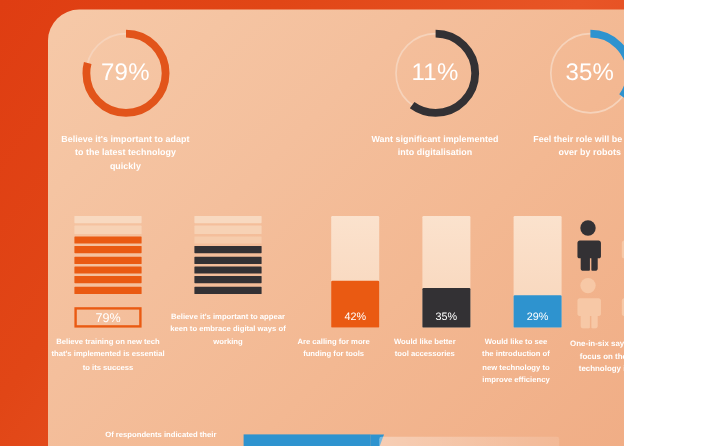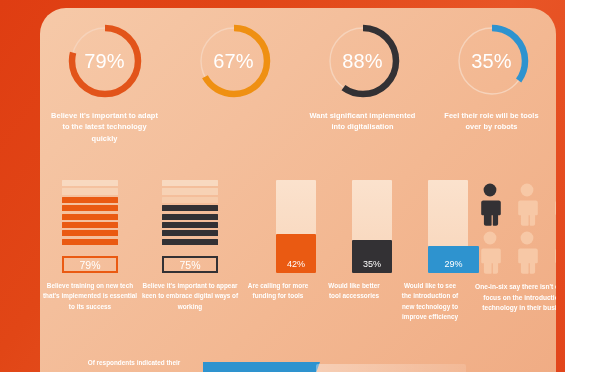--- a/index.html
+++ b/index.html
@@ -9,21 +9,21 @@
   }
   body {
     width: 596px;
     height: 372px;
     overflow: hidden;
     font-family: "Liberation Sans", sans-serif;
   }
 
   #infographic {
     position: relative;
-    width: 565px;
+    width: 520px;
     height: 372px;
     background: linear-gradient(100deg, #e8471c 0%, #e2461b 22%, #e55523 55%, #e8enabled 55%, #e24a1d 100%);
     overflow: hidden;
   }
   
   #infographic .frame-bg {
     position: absolute;
     inset: 0;
     background: linear-gradient(125deg, #df3d12 0%, #e14616 30%, #e85526 62%, #e2451b 100%);
   }
@@ -251,36 +251,29 @@
           <svg viewBox="0 0 78 78">
             <circle cx="39" cy="39" r="33" fill="none" stroke="#f6d3bb" stroke-width="1.4"></circle>
             <circle class="donut-arc" cx="39" cy="39" r="33" fill="none" stroke="#e2541a" stroke-width="6.5" stroke-linecap="butt" stroke-dasharray="163.80 43.54"></circle>
           </svg>
           <div class="donut-value">79%</div>
         </div>
         <div class="donut-caption">Believe it's important to adapt to the latest technology quickly</div>
       </div>
 
       <div class="donut-cell">
-        <div class="donut-wrap">
-          <svg viewBox="0 0 78 78">
-            <circle cx="39" cy="39" r="33" fill="none" stroke="#f6d3bb" stroke-width="1.4"></circle>
-            <circle class="donut-arc" cx="39" cy="39" r="33" fill="none" stroke="#ef9012" stroke-width="6.5" stroke-linecap="butt" stroke-dasharray="138.92 68.42"></circle>
-          </svg>
-          <div class="donut-value">67%</div>
-        </div>
       </div>
 
       <div class="donut-cell">
         <div class="donut-wrap">
           <svg viewBox="0 0 78 78">
             <circle cx="39" cy="39" r="33" fill="none" stroke="#f6d3bb" stroke-width="1.4"></circle>
             <circle class="donut-arc" cx="39" cy="39" r="33" fill="none" stroke="#333134" stroke-width="6.5" stroke-linecap="butt" stroke-dasharray="124.41 82.94"></circle>
           </svg>
-          <div class="donut-value">88%</div>
+          <div class="donut-value">11%</div>
         </div>
         <div class="donut-caption">Want significant implemented into digitalisation</div>
       </div>
 
       <div class="donut-cell">
         <div class="donut-wrap">
           <svg viewBox="0 0 78 78">
             <circle cx="39" cy="39" r="33" fill="none" stroke="#f6d3bb" stroke-width="1.4"></circle>
             <circle class="donut-arc" cx="39" cy="39" r="33" fill="none" stroke="#2e93cf" stroke-width="6.5" stroke-linecap="butt" stroke-dasharray="72.57 134.77"></circle>
           </svg>
@@ -312,21 +305,20 @@
         <div class="striped-stack">
           <div class="stripe empty-1"></div>
           <div class="stripe empty-2"></div>
           <div class="stripe empty-3"></div>
           <div class="stripe fill-dark"></div>
           <div class="stripe fill-dark"></div>
           <div class="stripe fill-dark"></div>
           <div class="stripe fill-dark"></div>
           <div class="stripe fill-dark"></div>
         </div>
-        <div class="pct-box dark">75%</div>
         <div class="mid-caption">Believe it's important to appear keen to embrace digital ways of working</div>
       </div>
 
       <div class="mid-cell">
         <div class="col-track">
           <div class="col-fill" style="height:42%;background:#ea5a12;">
             <span class="col-fill-label">42%</span>
           </div>
         </div>
         <div class="mid-caption narrow">Are calling for more funding for tools</div>
@@ -336,21 +328,21 @@
         <div class="col-track">
           <div class="col-fill" style="height:35%;background:#333134;">
             <span class="col-fill-label">35%</span>
           </div>
         </div>
         <div class="mid-caption narrow">Would like better tool accessories</div>
       </div>
 
       <div class="mid-cell">
         <div class="col-track">
-          <div class="col-fill" style="height:29%;background:#2e93cf;padding-left:11px;">
+          <div class="col-fill" style="height:29%;background:#2e93cf;">
             <span class="col-fill-label">29%</span>
           </div>
         </div>
         <div class="mid-caption narrow">Would like to see the introduction of new technology to improve efficiency</div>
       </div>
 
       <div class="mid-cell" style="flex:1.45 1 0;">
         <div class="people-grid">
           <svg class="person" viewBox="0 0 26 44">
             <circle cx="13" cy="8" r="6.4" fill="#333134"></circle>

